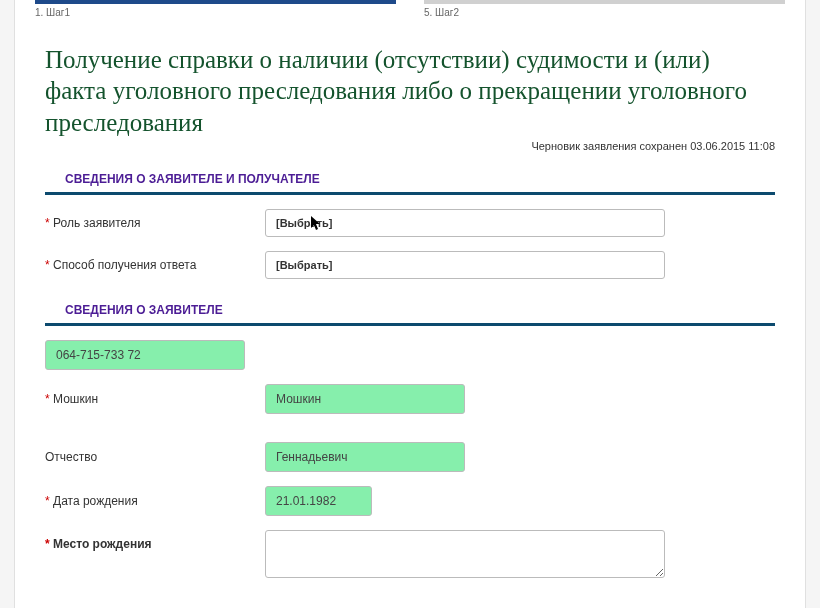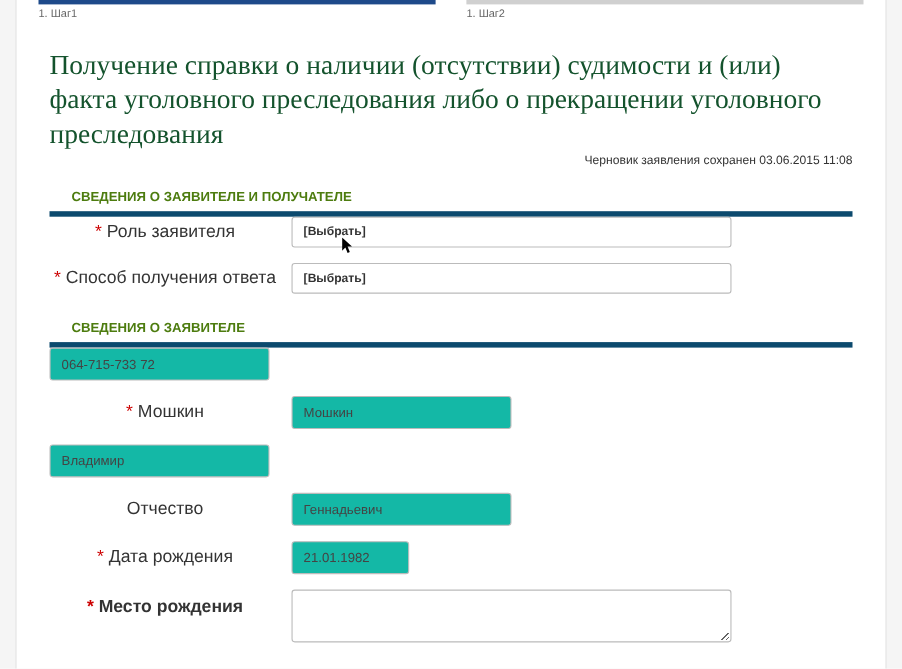--- a/index.html
+++ b/index.html
@@ -53,33 +53,34 @@
       font-size: 11px;
       color: #333;
       padding: 0 30px 10px 30px;
     }
     .section {
       padding: 0 30px;
     }
     .section-title {
       font-size: 12px;
       font-weight: bold;
-      color: #4d7c0f;
+      color: #4c1d95;
       padding: 10px 0 6px 20px;
-      border-bottom: 5px solid #0c4a6e;
+      border-bottom: 3px solid #0c4a6e;
+      margin-bottom: 14px;
     }
     .form-row {
       display: flex;
       align-items: center;
       margin-bottom: 14px;
     }
     .form-label {
       width: 220px;
-      text-align: center;
-      font-size: 16px;
+      text-align: left;
+      font-size: 12px;
       color: #333;
       padding-right: 10px;
     }
     .req {
       color: #c00;
     }
     .select-field, .input-field, .textarea-field {
       border: 1px solid #bbb;
       border-radius: 3px;
       background: #fff;
@@ -88,21 +89,21 @@
       color: #333;
     }
     .select-field {
       width: 400px;
       font-weight: bold;
       cursor: pointer;
       font-size: 11px;
     }
     .input-field {
       width: 200px;
-      background: #14b8a6;
+      background: #86efac;
       color: #444;
     }
     .input-short {
       width: 107px;
     }
     .textarea-field {
       width: 400px;
       height: 48px;
     }
     .cursor {
@@ -118,21 +119,21 @@
 <body>
 
 <div class="page">
   <div class="stepper">
     <div class="step">
       <div class="step-bar active"></div>
       <div class="step-label">1. Шаг1</div>
     </div>
     <div class="step">
       <div class="step-bar"></div>
-      <div class="step-label">1. Шаг2</div>
+      <div class="step-label">5. Шаг2</div>
     </div>
   </div>
 
   <h1 class="title">Получение справки о наличии (отсутствии) судимости и (или) факта уголовного преследования либо о прекращении уголовного преследования</h1>
   <div class="draft-line">Черновик заявления сохранен 03.06.2015 11:08</div>
 
   <div class="section">
     <div class="section-title">СВЕДЕНИЯ О ЗАЯВИТЕЛЕ И ПОЛУЧАТЕЛЕ</div>
 
     <div class="form-row">
@@ -159,21 +160,20 @@
 
     <div class="form-row">
       <div class="form-label">
         <span class="req">*</span>
         <span>Мошкин</span>
       </div>
       <input class="input-field" type="text" readonly="" value="Мошкин" style="">
     </div>
 
     <div class="form-row">
-      <input class="input-field" type="text" readonly="" value="Владимир" style="">
     </div>
 
     <div class="form-row">
       <div class="form-label">
         <span>Отчество</span>
       </div>
       <input class="input-field" type="text" readonly="" value="Геннадьевич" style="">
     </div>
 
     <div class="form-row">

